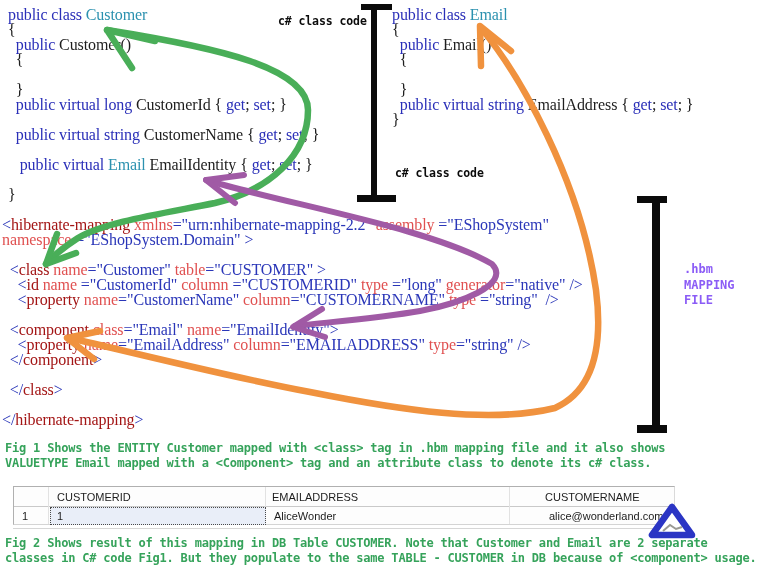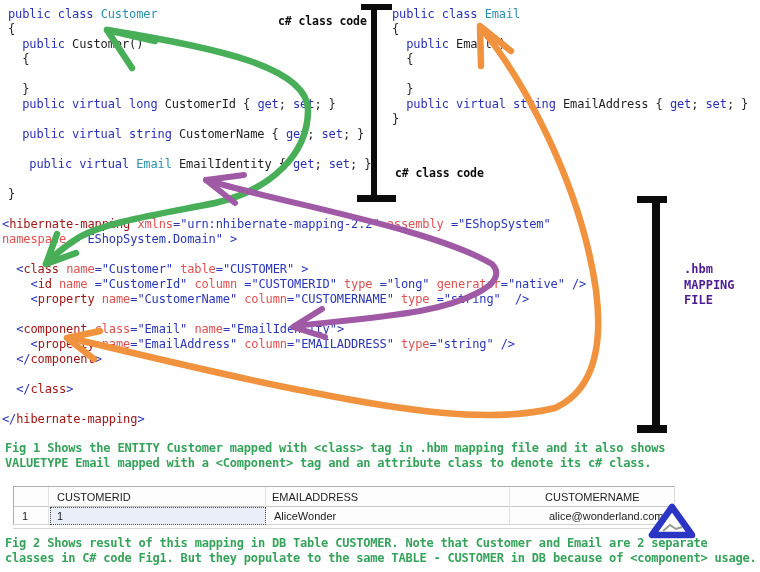--- a/index.html
+++ b/index.html
@@ -1,30 +1,30 @@
 <!DOCTYPE html>
 <html><head>
 <meta charset="utf-8">
 <style>
   html,body{margin:0;padding:0;background:#ffffff;}
   #stage{position:relative;width:760px;height:572px;background:#ffffff;overflow:hidden;
          font-family:"DejaVu Sans Mono", monospace;}
   
-  .code{position:absolute;font-size:12px;line-height:15px;letter-spacing:-0.1px;white-space:pre;color:#1e1e1e;}
+  .code{position:absolute;font-size:16px;line-height:15px;letter-spacing:-0.1px;white-space:pre;color:#1e1e1e;font-family:Liberation Serif, serif;}
   .code .ln{height:15px;}
   .tok-k{color:#2a2fb8;}          
   .tok-t{color:#2B91AF;}          
   .tok-p{color:#1e1e1e;}          
   .tok-d{color:#2a36b8;}          
   .tok-e{color:#A31515;}          
   .tok-a{color:#e05050;margin-top:27px;}          
   .tok-v{color:#2a36b8;}          
   
   .blabel{position:absolute;font-weight:bold;color:#0b0b0b;font-size:11.5px;letter-spacing:-0.1px;white-space:pre;}
-  .hbm-label{position:absolute;font-weight:bold;color:#4c1d95;font-size:12px;line-height:15.5px;white-space:pre-line;}
+  .hbm-label{position:absolute;font-weight:bold;color:#8b5cf6;font-size:12px;line-height:15.5px;white-space:pre-line;}
   
   .bracket{position:absolute;background:#0b0b0b;}
   
   .caption{position:absolute;font-weight:bold;color:#36A35B;font-size:12px;line-height:15.2px;letter-spacing:-0.2px;white-space:pre;}
   
   #dbgrid{position:absolute;left:13px;top:486px;width:660px;height:37px;background:#fdfdfd;
           border-top:1px solid #b0b0b0;border-left:1px solid #b0b0b0;border-right:1px solid #dadada;border-bottom:1px solid #d4d4d4;
           font-family:"Liberation Sans", sans-serif;font-size:11px;color:#1c1c1c;}
   .grid-vline{position:absolute;top:0;width:1px;height:37px;background:#e2e2e2;}
   .grid-hline{position:absolute;left:0;width:100%;height:1px;background:#c9c9c9;}

